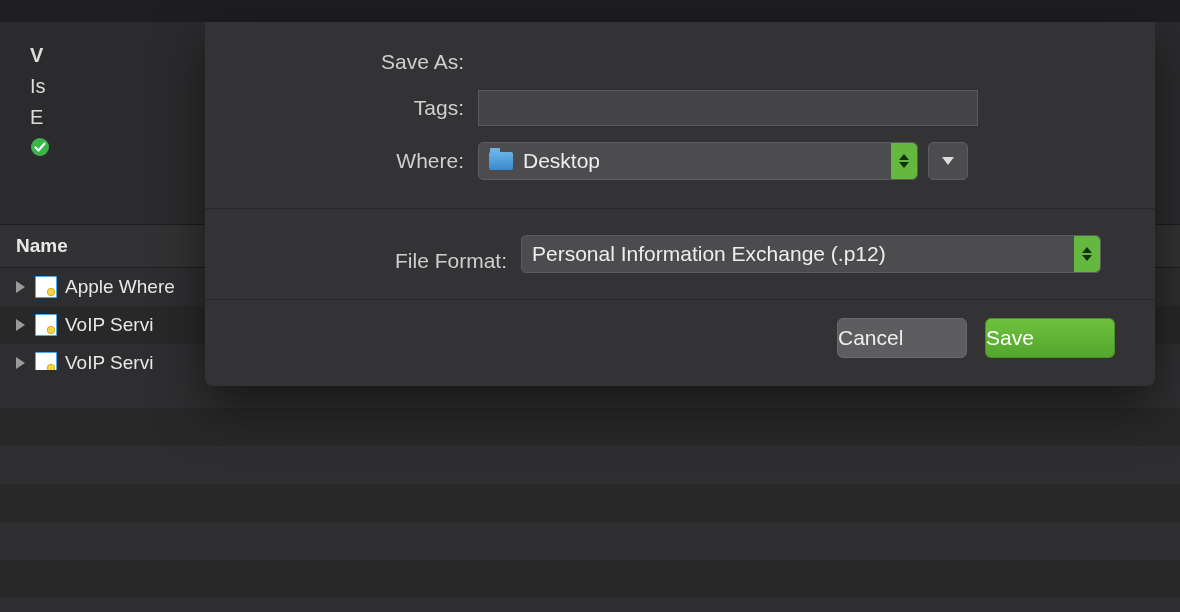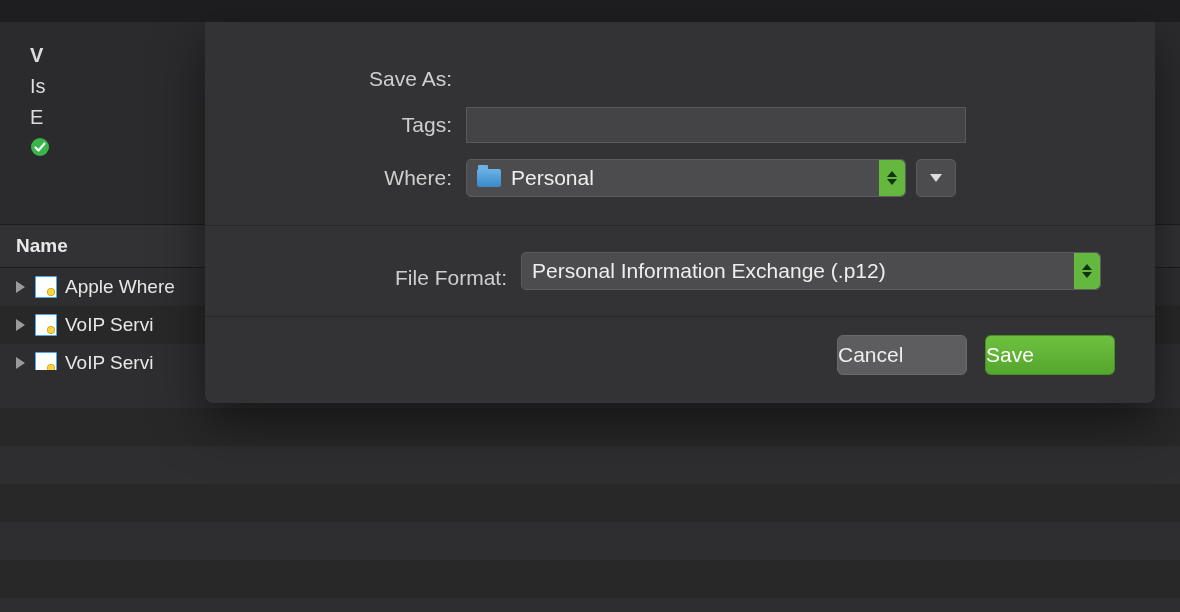--- a/index.html
+++ b/index.html
@@ -138,22 +138,21 @@
       left: 205px;
       top: 22px;
       width: 950px;
       background: #333335;
       box-shadow: 0 20px 50px rgba(0,0,0,.5);
       border-bottom-left-radius: 8px;
       border-bottom-right-radius: 8px;
       overflow: hidden;
     }
     .sheet-section {
-      padding: 28px 40px 28px 32px;
-      margin-top: 17px;
+      padding: 28px 40px 28px 44px;
     }
     .field-row {
       display: flex;
       align-items: center;
       margin-bottom: 16px;
       gap: 14px;
     }
     .field-label {
       width: 215px;
       text-align: right;
@@ -354,21 +353,21 @@
     </div>
     <div class="field-row">
       <div class="field-label">Tags:</div>
       <input class="text-input" value="" style="">
     </div>
     <div class="field-row" style="margin-bottom:0;">
       <div class="field-label">Where:</div>
       <div class="where-group">
         <div class="popup" style="width:440px;">
           <span class="folder-ic"></span>
-          <span>Personal</span>
+          <span>Desktop</span>
           <span class="stepper-cap">
             <span class="tri-up"></span>
               <span class="tri-down"></span>
           </span>
         </div>
         <div class="expand-btn">
           <span class="chev"></span>
         </div>
       </div>
     </div>

